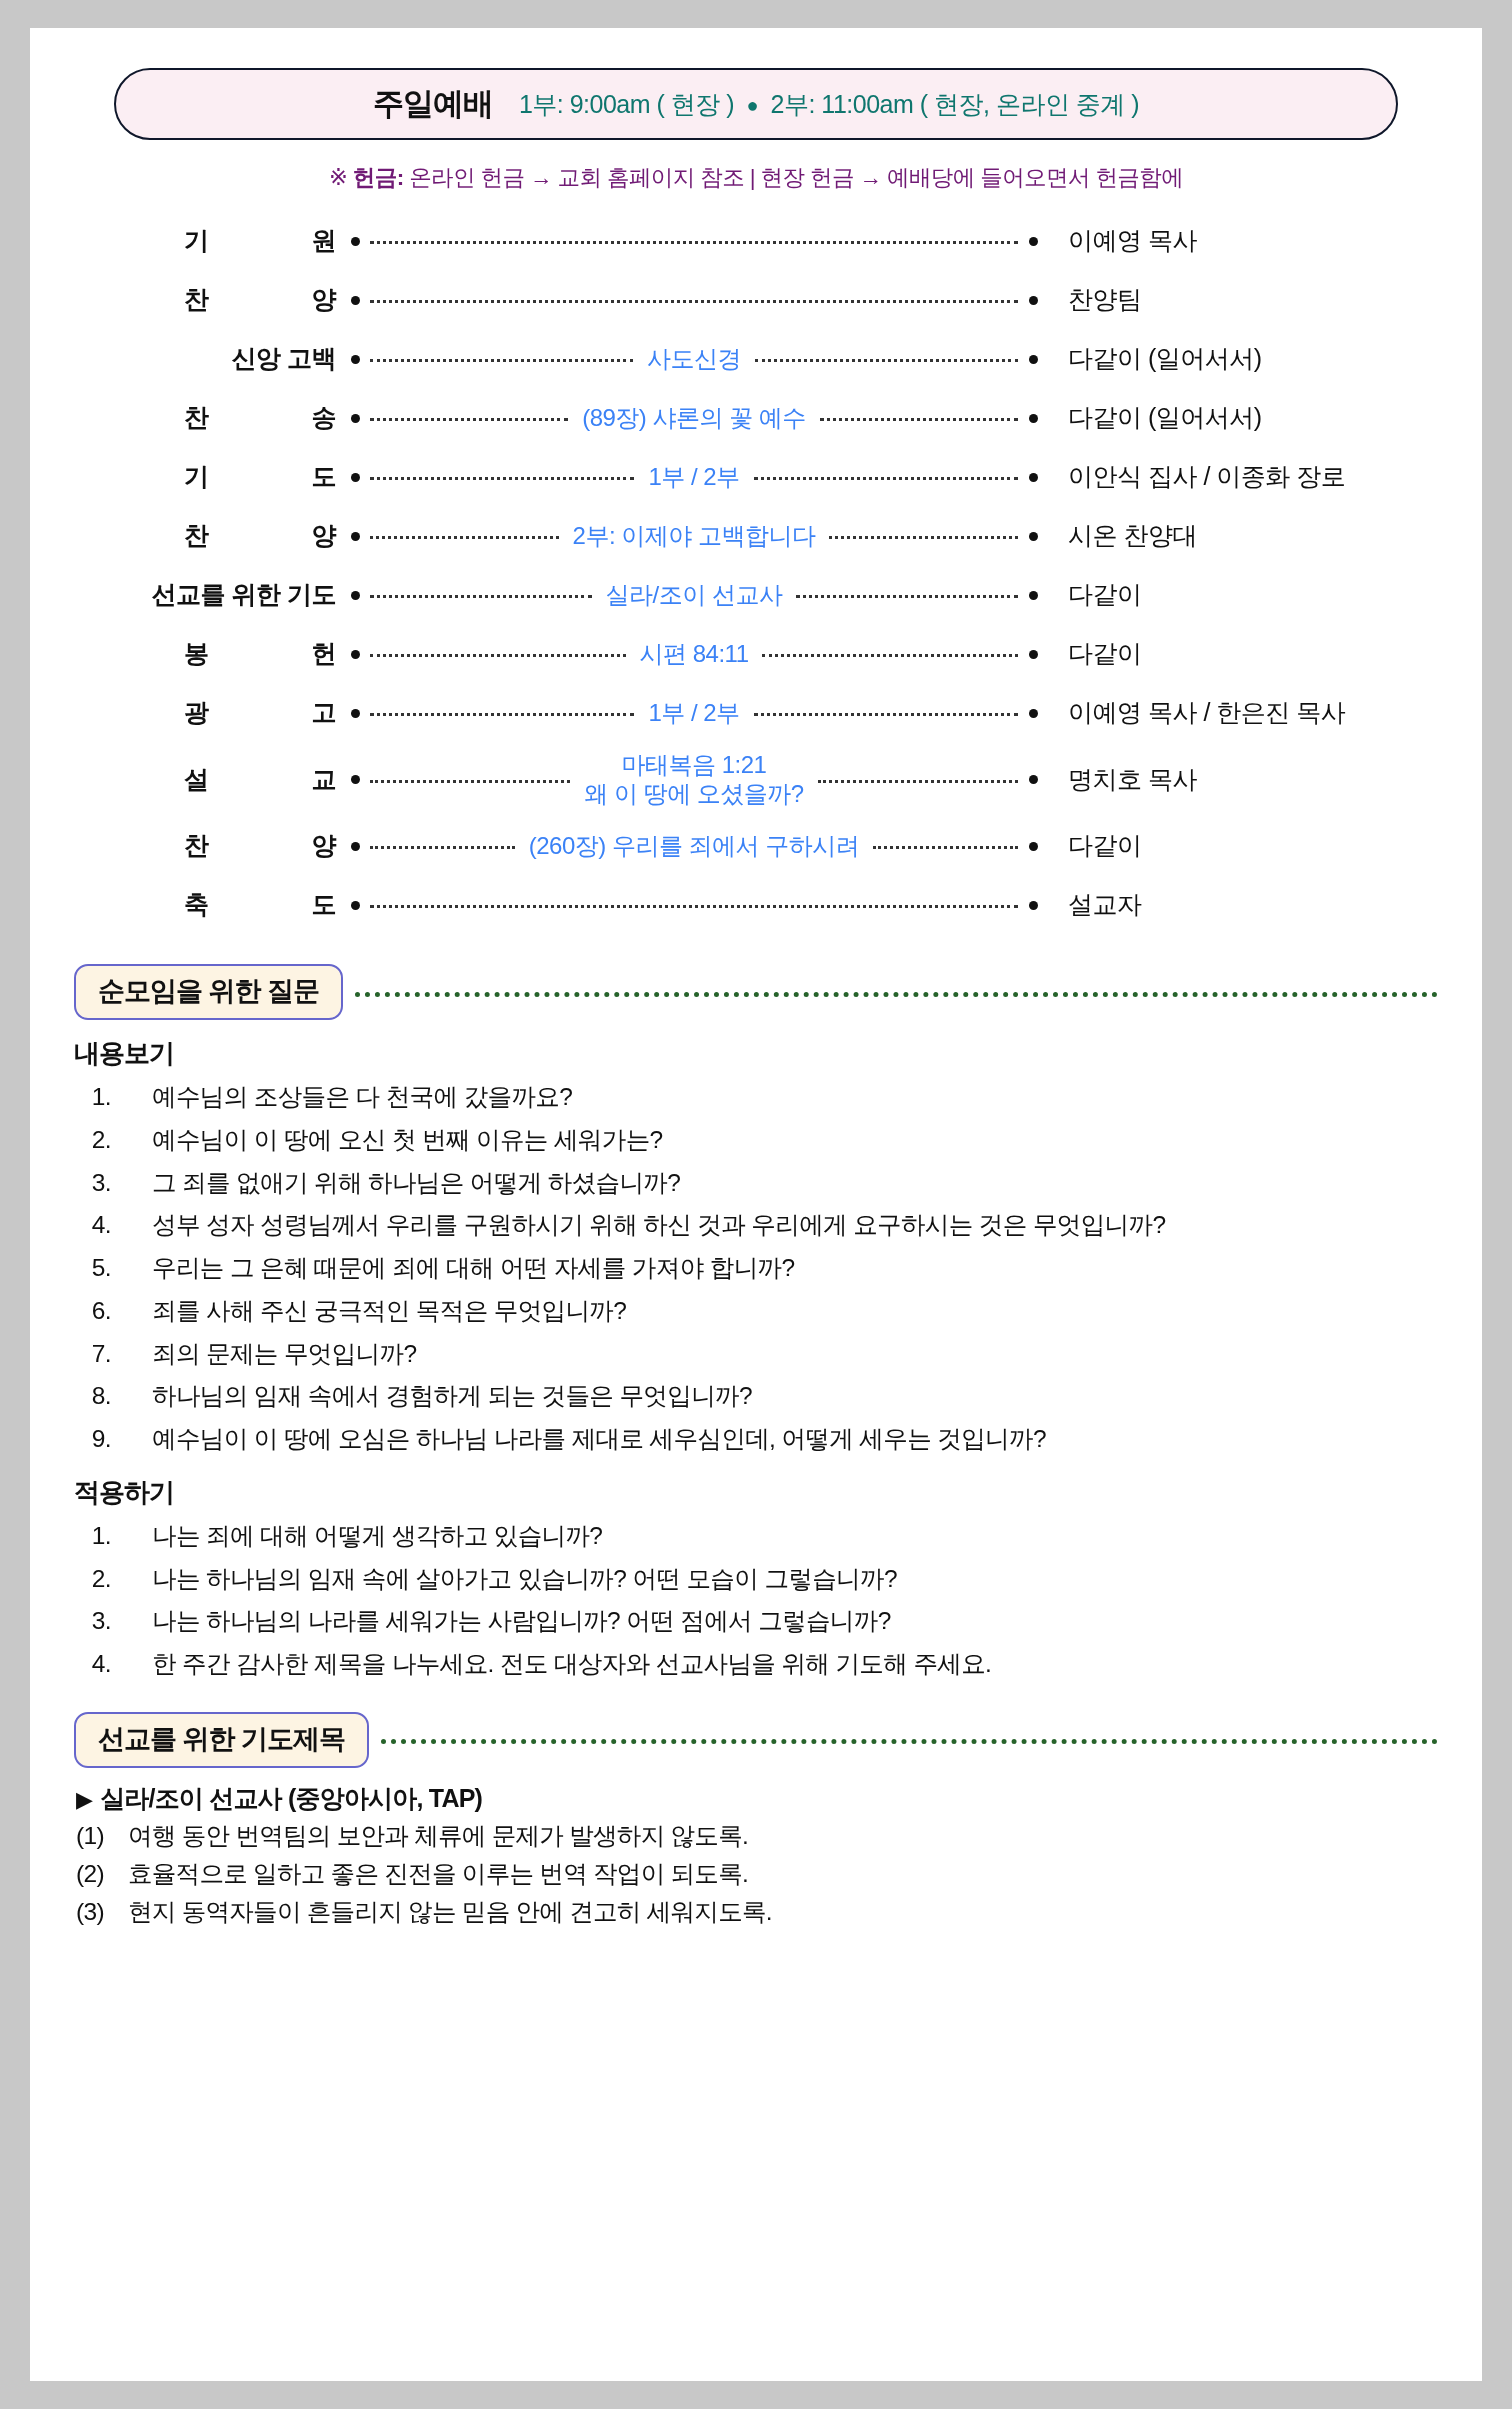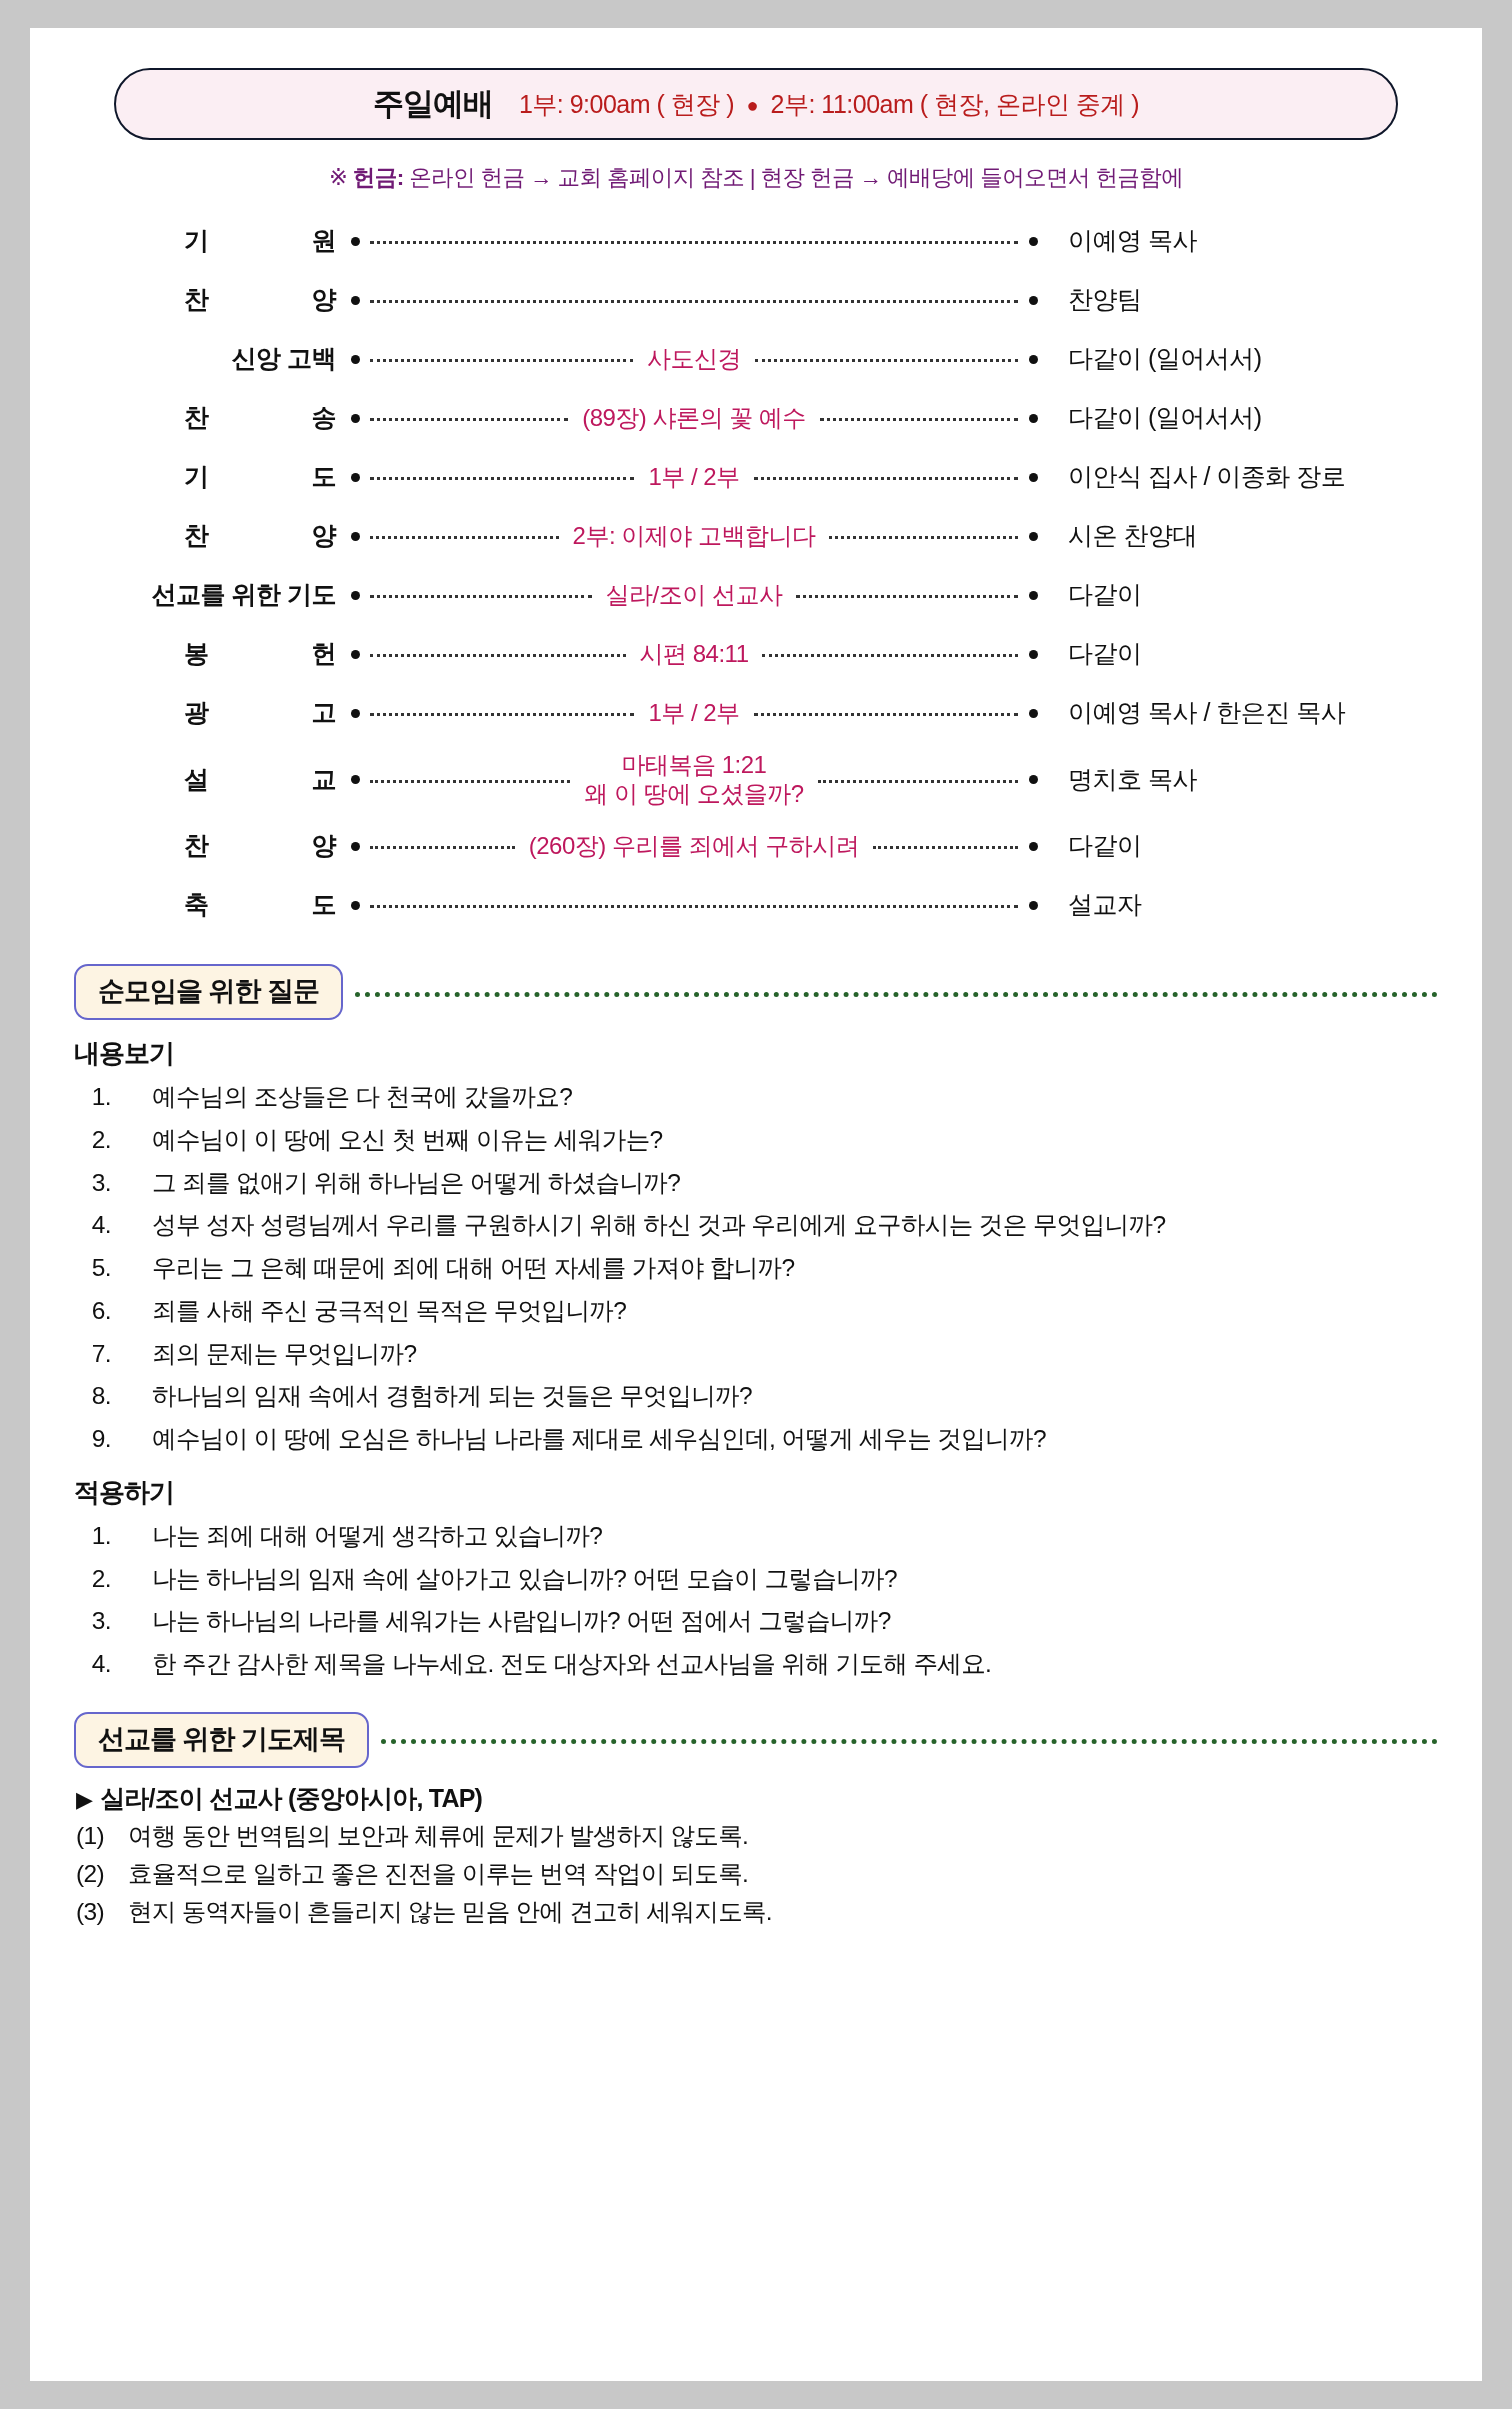--- a/index.html
+++ b/index.html
@@ -42,21 +42,21 @@
     gap: 26px;
   }
   .worship-title {
     font-size: 31px;
     font-weight: bold;
     color: #111;
     letter-spacing: -1px;
   }
   .worship-times {
     font-size: 25px;
-    color: #b91c1c;
+    color: #0f766e;
     letter-spacing: -0.5px;
     white-space: nowrap;
   }
   .worship-times .dot-sep {
     font-size: 20px;
     vertical-align: middle;
     padding: 0 6px;
   }
 
   
@@ -121,21 +121,21 @@
     flex: 1 1 auto;
     border-bottom: 3px dotted #333;
     height: 0;
     position: relative;
     top: 2px;
     min-width: 10px;
   }
   .mid-text {
     flex: 0 0 auto;
     font-size: 24px;
-    color: #be185d;
+    color: #3b82f6;
     white-space: nowrap;
     letter-spacing: -0.5px;
     text-align: center;
   }
   .mid-text.two-line {
     line-height: 1.22;
     white-space: normal;
   }
   .col-person {
     width: 392px;

